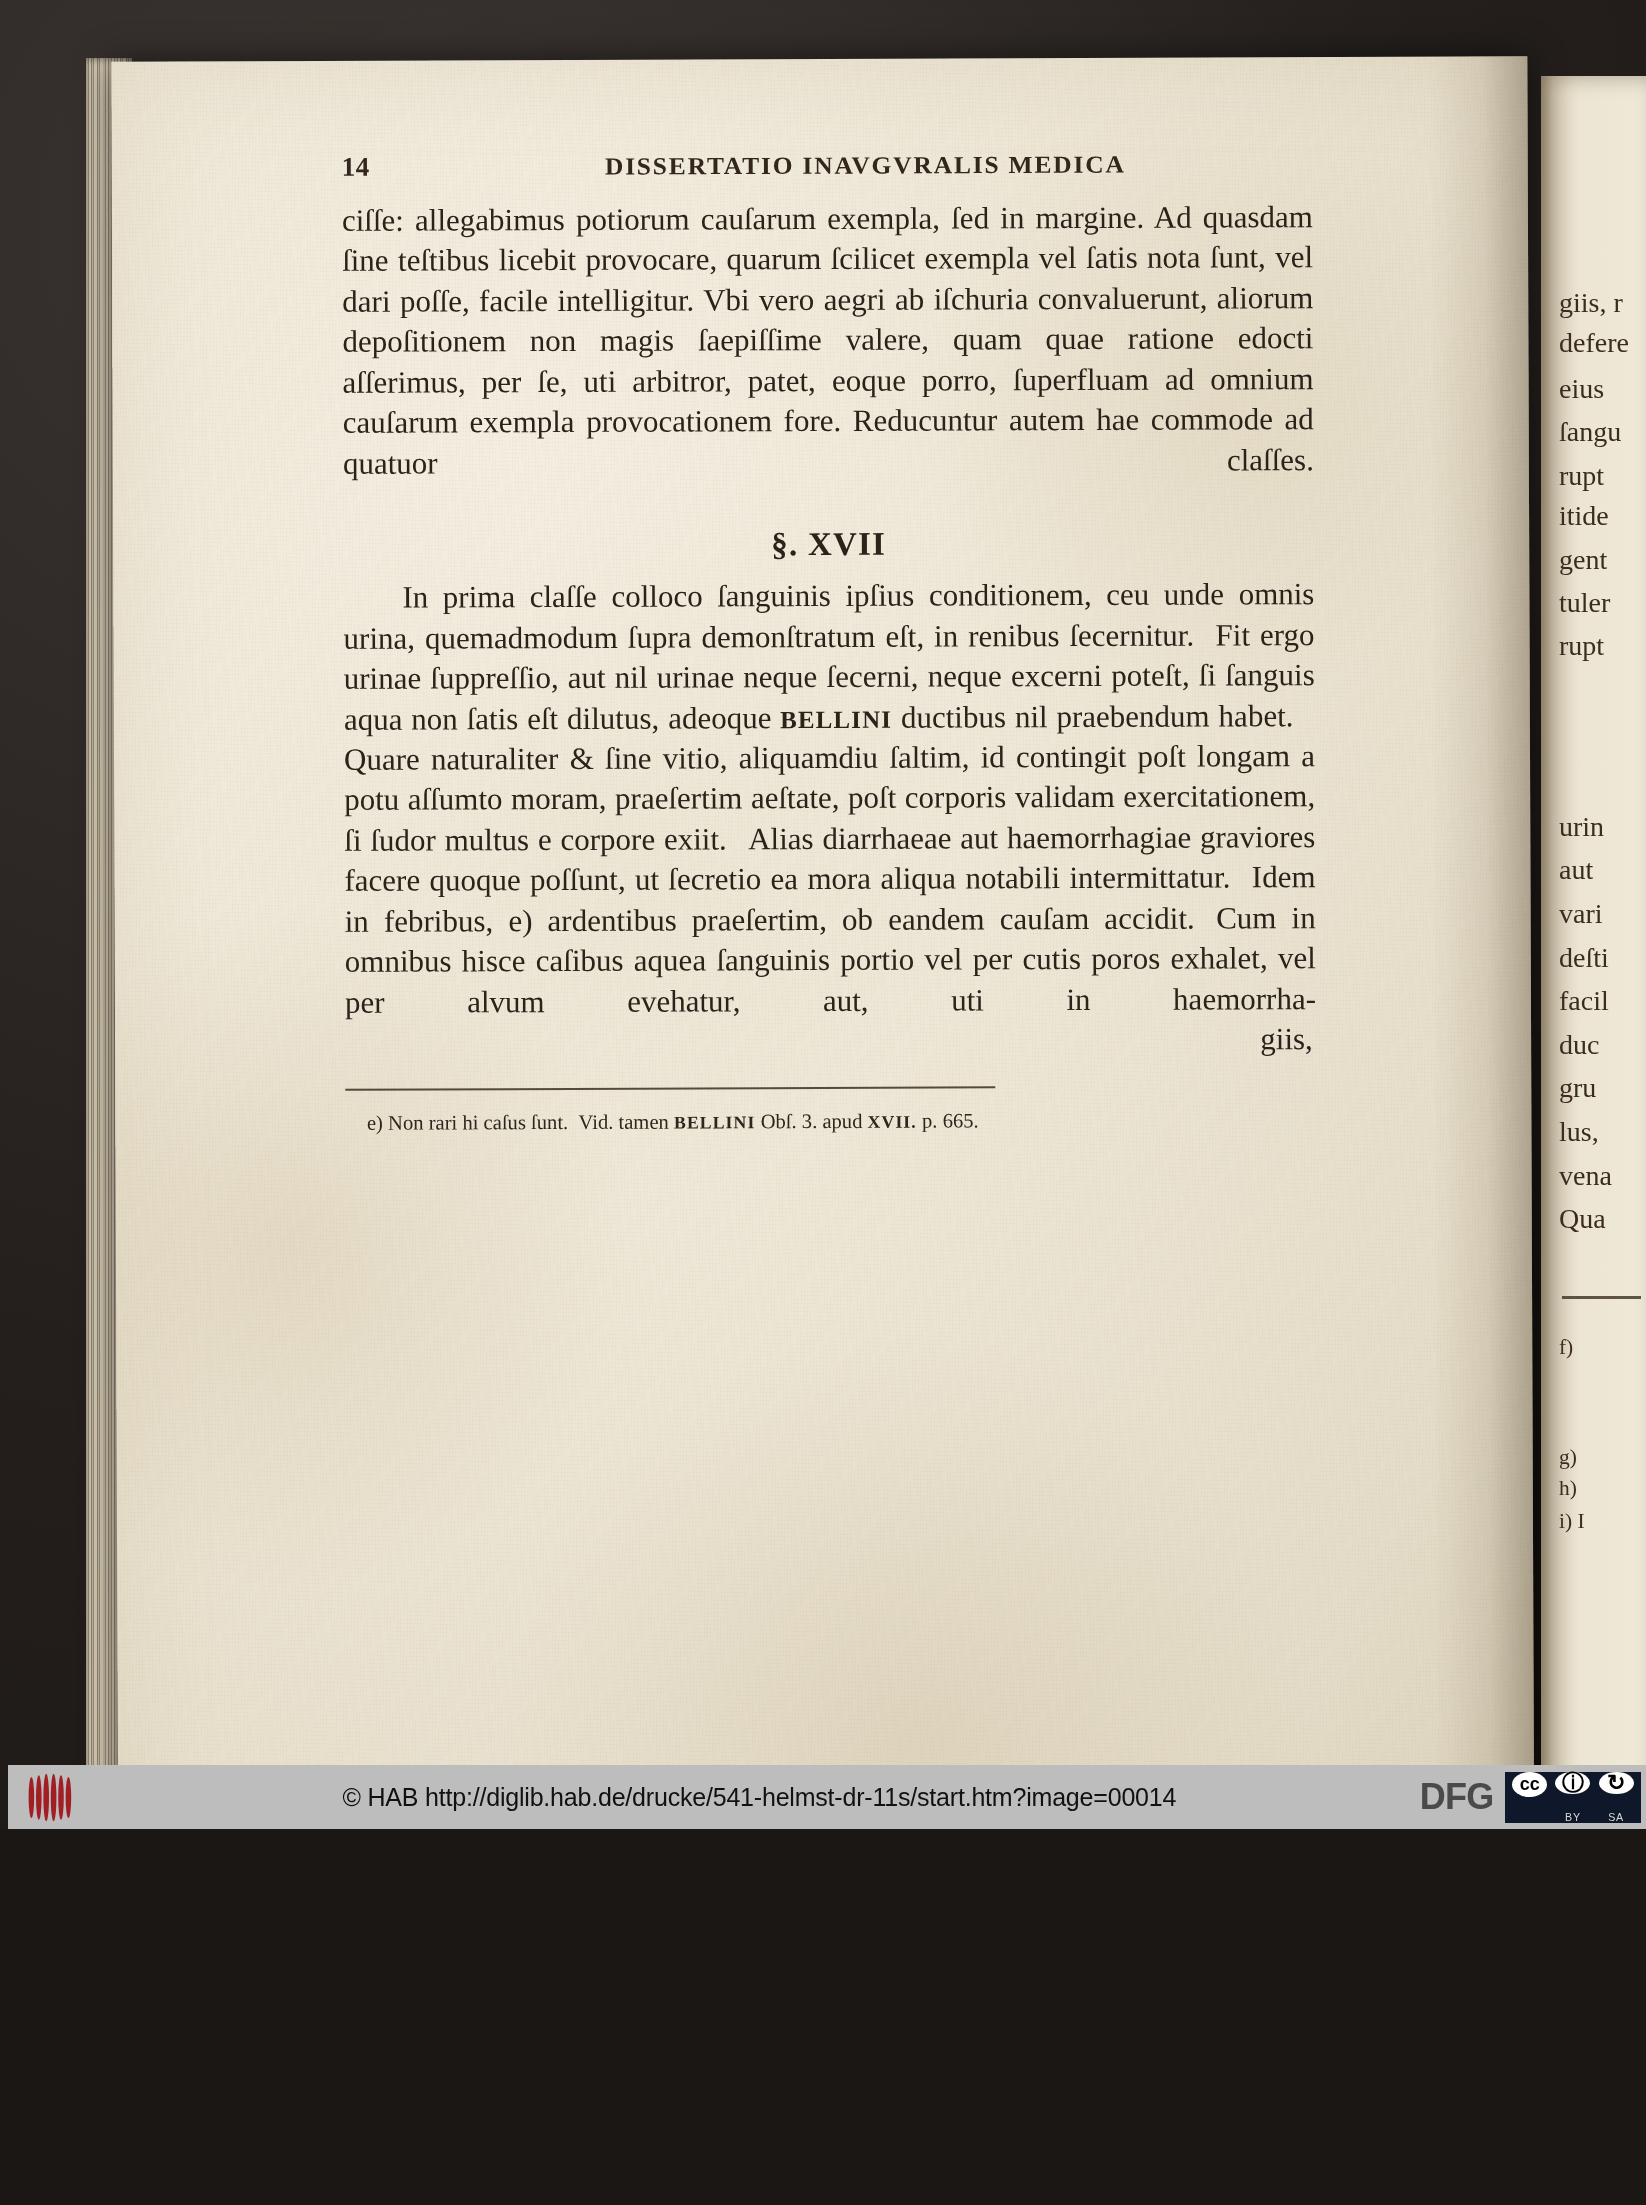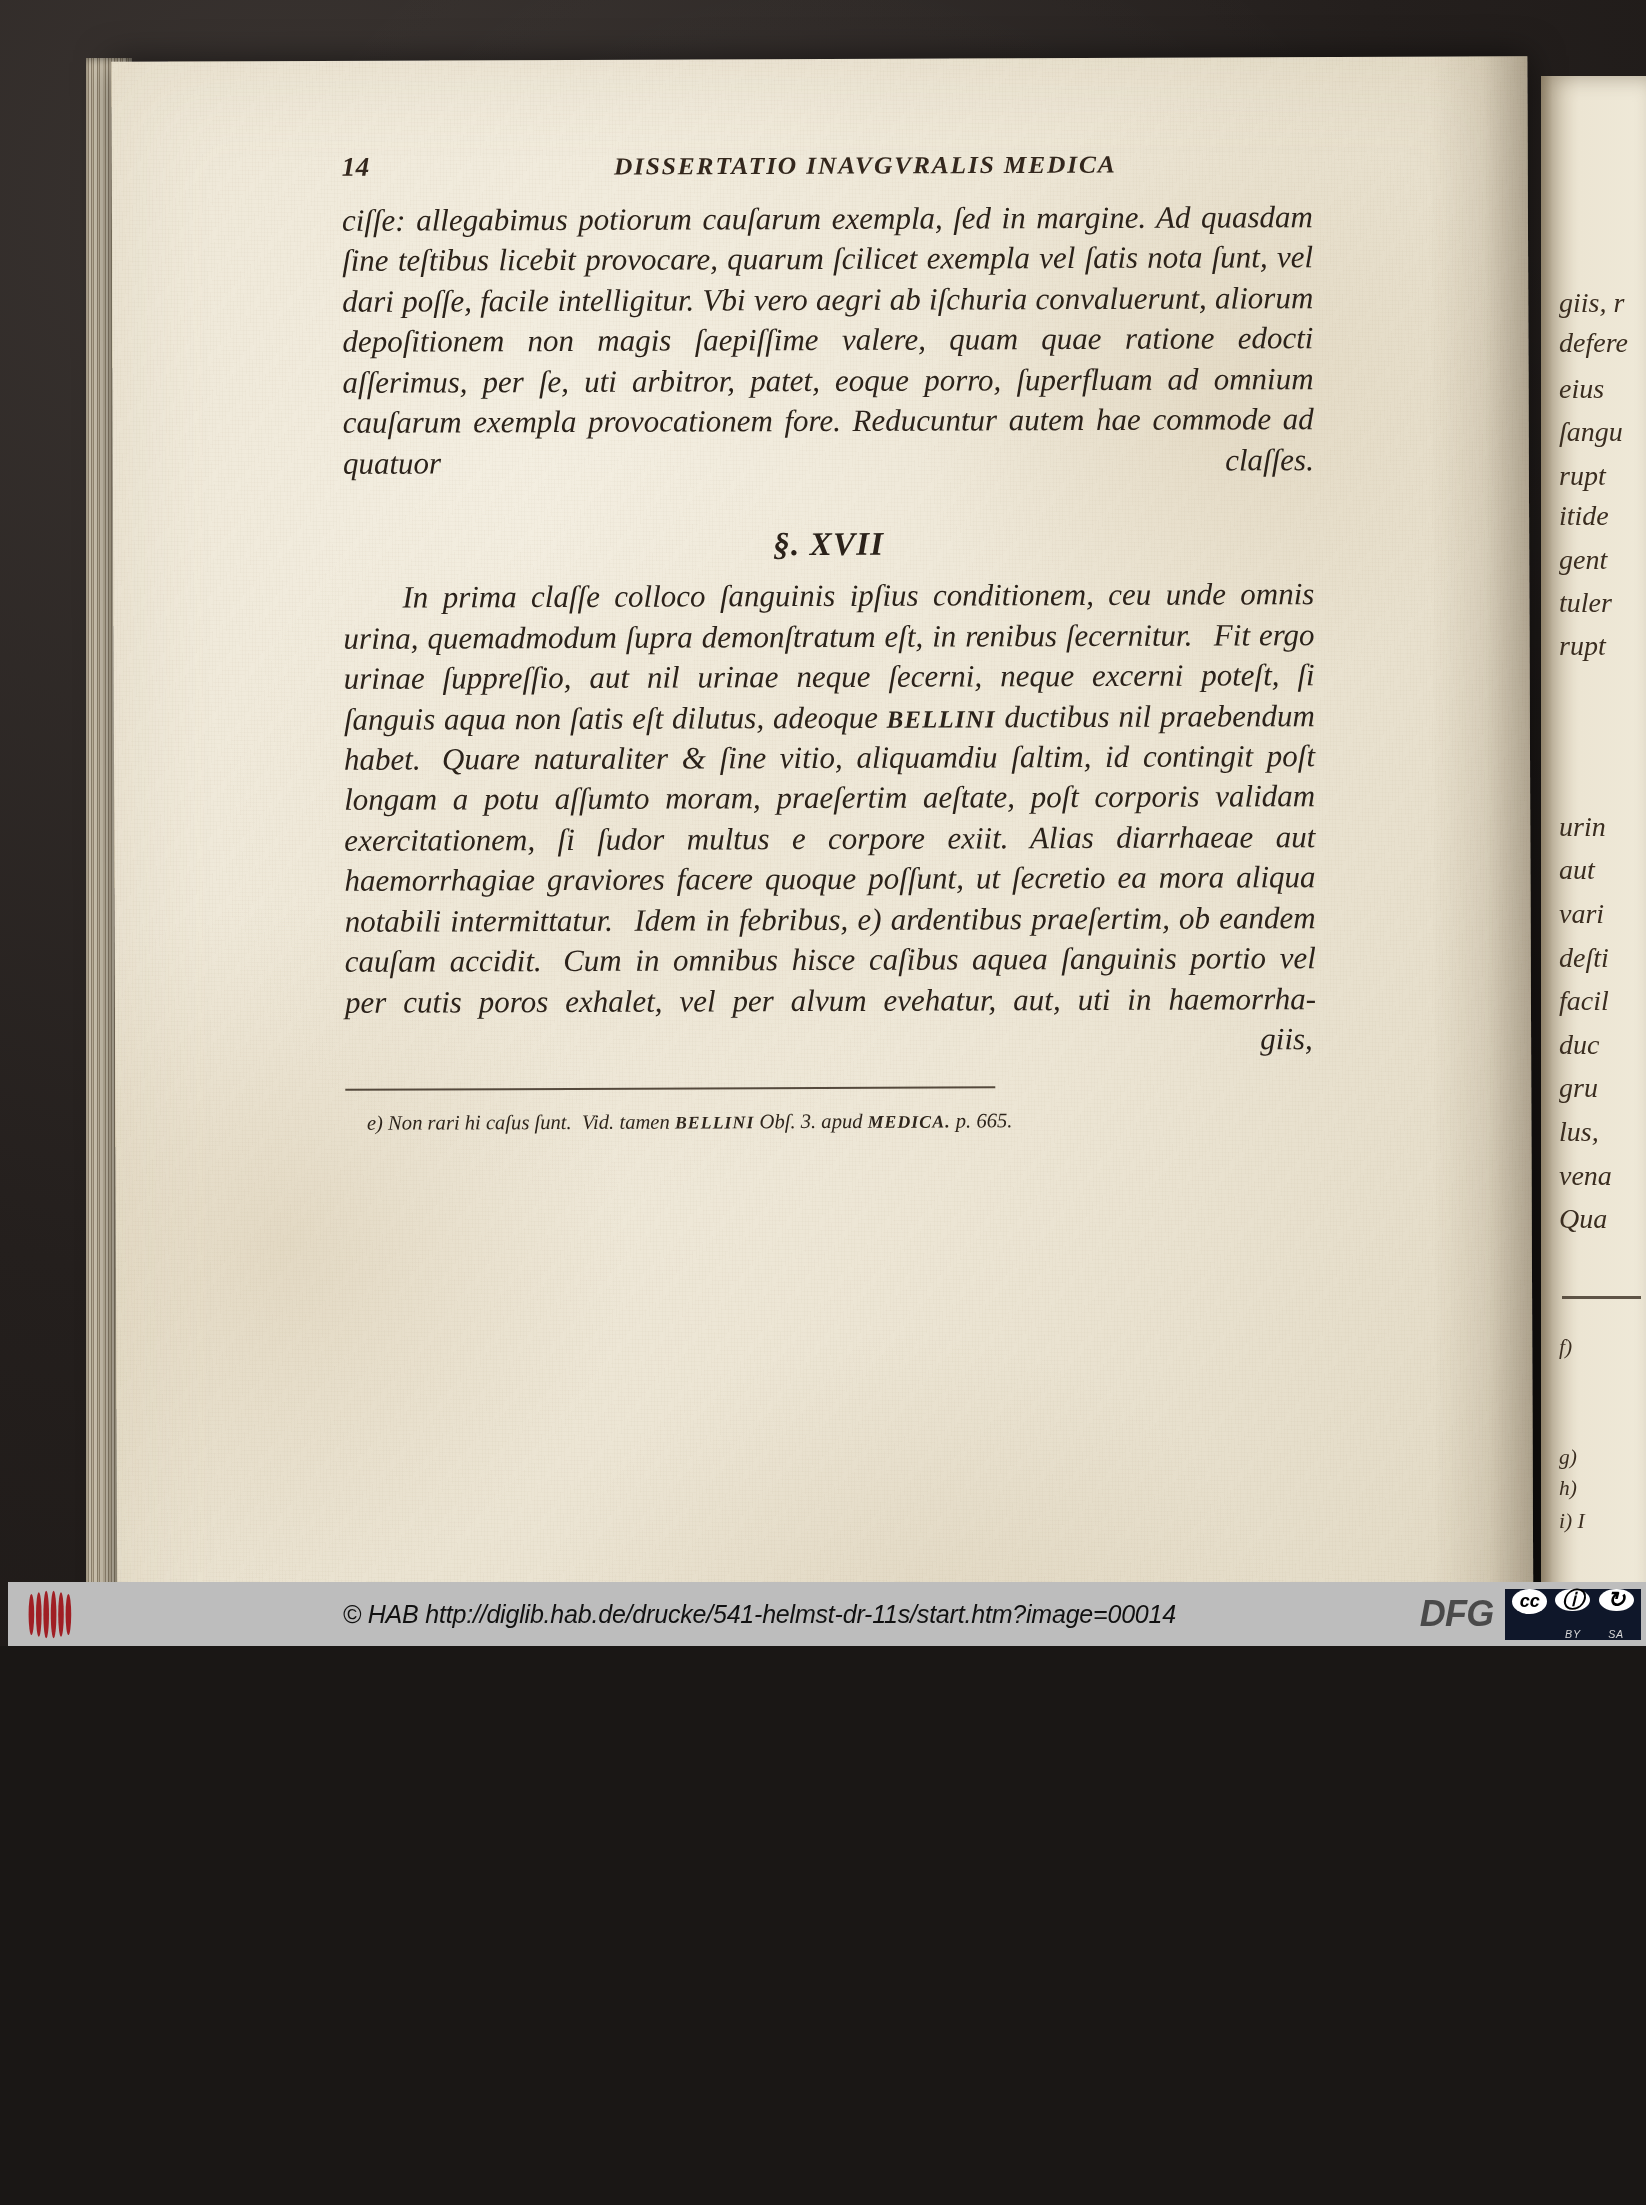--- a/index.html
+++ b/index.html
@@ -8,24 +8,23 @@
     background: #1a1715;
   }
   body {
     font-family: "Liberation Serif", serif;
   }
 
   
   #scan {
     position: relative;
     width: 1646px;
-    height: 1646px;
+    height: 1829px;
     overflow: hidden;
     background: #2e2a27;
-    font-style: italic;
   }
 
   
   #backdrop {
     position: absolute;
     inset: 0;
     background:
       radial-gradient(circle at 18% 12%, #3a3431 0%, #241f1d 55%, #1b1715 100%),
       repeating-linear-gradient(97deg, rgba(255,255,255,0.018) 0 2.5px, rgba(0,0,0,0.03) 2.5px 5.8px),
       repeating-linear-gradient(7deg, rgba(255,255,255,0.012) 0 1.6px, rgba(0,0,0,0.025) 1.6px 4.1px),
@@ -322,21 +321,21 @@
       <p class="body-par"><span>ciſſe: allegabimus potiorum cauſarum exempla, ſed in margine. Ad quasdam ſine teſtibus licebit provocare, quarum ſcilicet exempla vel ſatis nota ſunt, vel dari poſſe, facile intelligitur. Vbi vero aegri ab iſchuria convaluerunt, aliorum depoſitionem non magis ſaepiſſime valere, quam quae ratione edocti aſſerimus, per ſe, uti arbitror, patet, eoque porro, ſuperfluam ad omnium cauſarum exempla provocationem fore. Reducuntur autem hae commode ad quatuor claſſes.</span></p>
 
       <div class="section-head">§. XVII</div>
 
       <p class="body-par"><span class="indent"></span><span>In prima claſſe colloco ſanguinis ipſius conditionem, ceu unde omnis urina, quemadmodum ſupra demonſtratum eſt, in renibus ſecernitur.</span><span class="gap"></span><span>Fit ergo urinae ſuppreſſio, aut nil urinae neque ſecerni, neque excerni poteſt, ſi ſanguis aqua non ſatis eſt dilutus, adeoque</span> <span class="smallcaps">BELLINI</span> <span>ductibus nil praebendum habet.</span><span class="gap"></span><span>Quare naturaliter &amp; ſine vitio, aliquamdiu ſaltim, id contingit poſt longam a potu aſſumto moram, praeſertim aeſtate, poſt corporis validam exercitationem, ſi ſudor multus e corpore exiit.</span><span class="gap"></span><span>Alias diarrhaeae aut haemorrhagiae graviores facere quoque poſſunt, ut ſecretio ea mora aliqua notabili intermittatur.</span><span class="gap"></span><span>Idem in febribus, e) ardentibus praeſertim, ob eandem cauſam accidit.</span><span class="gap"></span><span>Cum in omnibus hisce caſibus aquea ſanguinis portio vel per cutis poros exhalet, vel per alvum evehatur, aut, uti in haemorrha-</span></p>
 
       <p class="catchword">giis,</p>
 
       <div class="fn-rule"></div>
 
-      <div class="footnote"><span>e)</span> <span>Non rari hi caſus ſunt.</span> &nbsp;<span>Vid. tamen</span> <span class="sc">BELLINI</span> <span>Obſ. 3. apud</span> <span class="sc">MEDICA.</span> <span>p. 665.</span></div>
+      <div class="footnote"><span>e)</span> <span>Non rari hi caſus ſunt.</span> &nbsp;<span>Vid. tamen</span> <span class="sc">BELLINI</span> <span>Obſ. 3. apud</span> <span class="sc">XVII.</span> <span>p. 665.</span></div>
 
     </div>
   </div>
 
   <div id="facing">
     <div class="ftext" style="top:209px">giis, r</div>
     <div class="ftext" style="top:249px">defere</div>
     <div class="ftext" style="top:295px">eius</div>
     <div class="ftext" style="top:338px">ſangu</div>
     <div class="ftext" style="top:382px">rupt</div>

